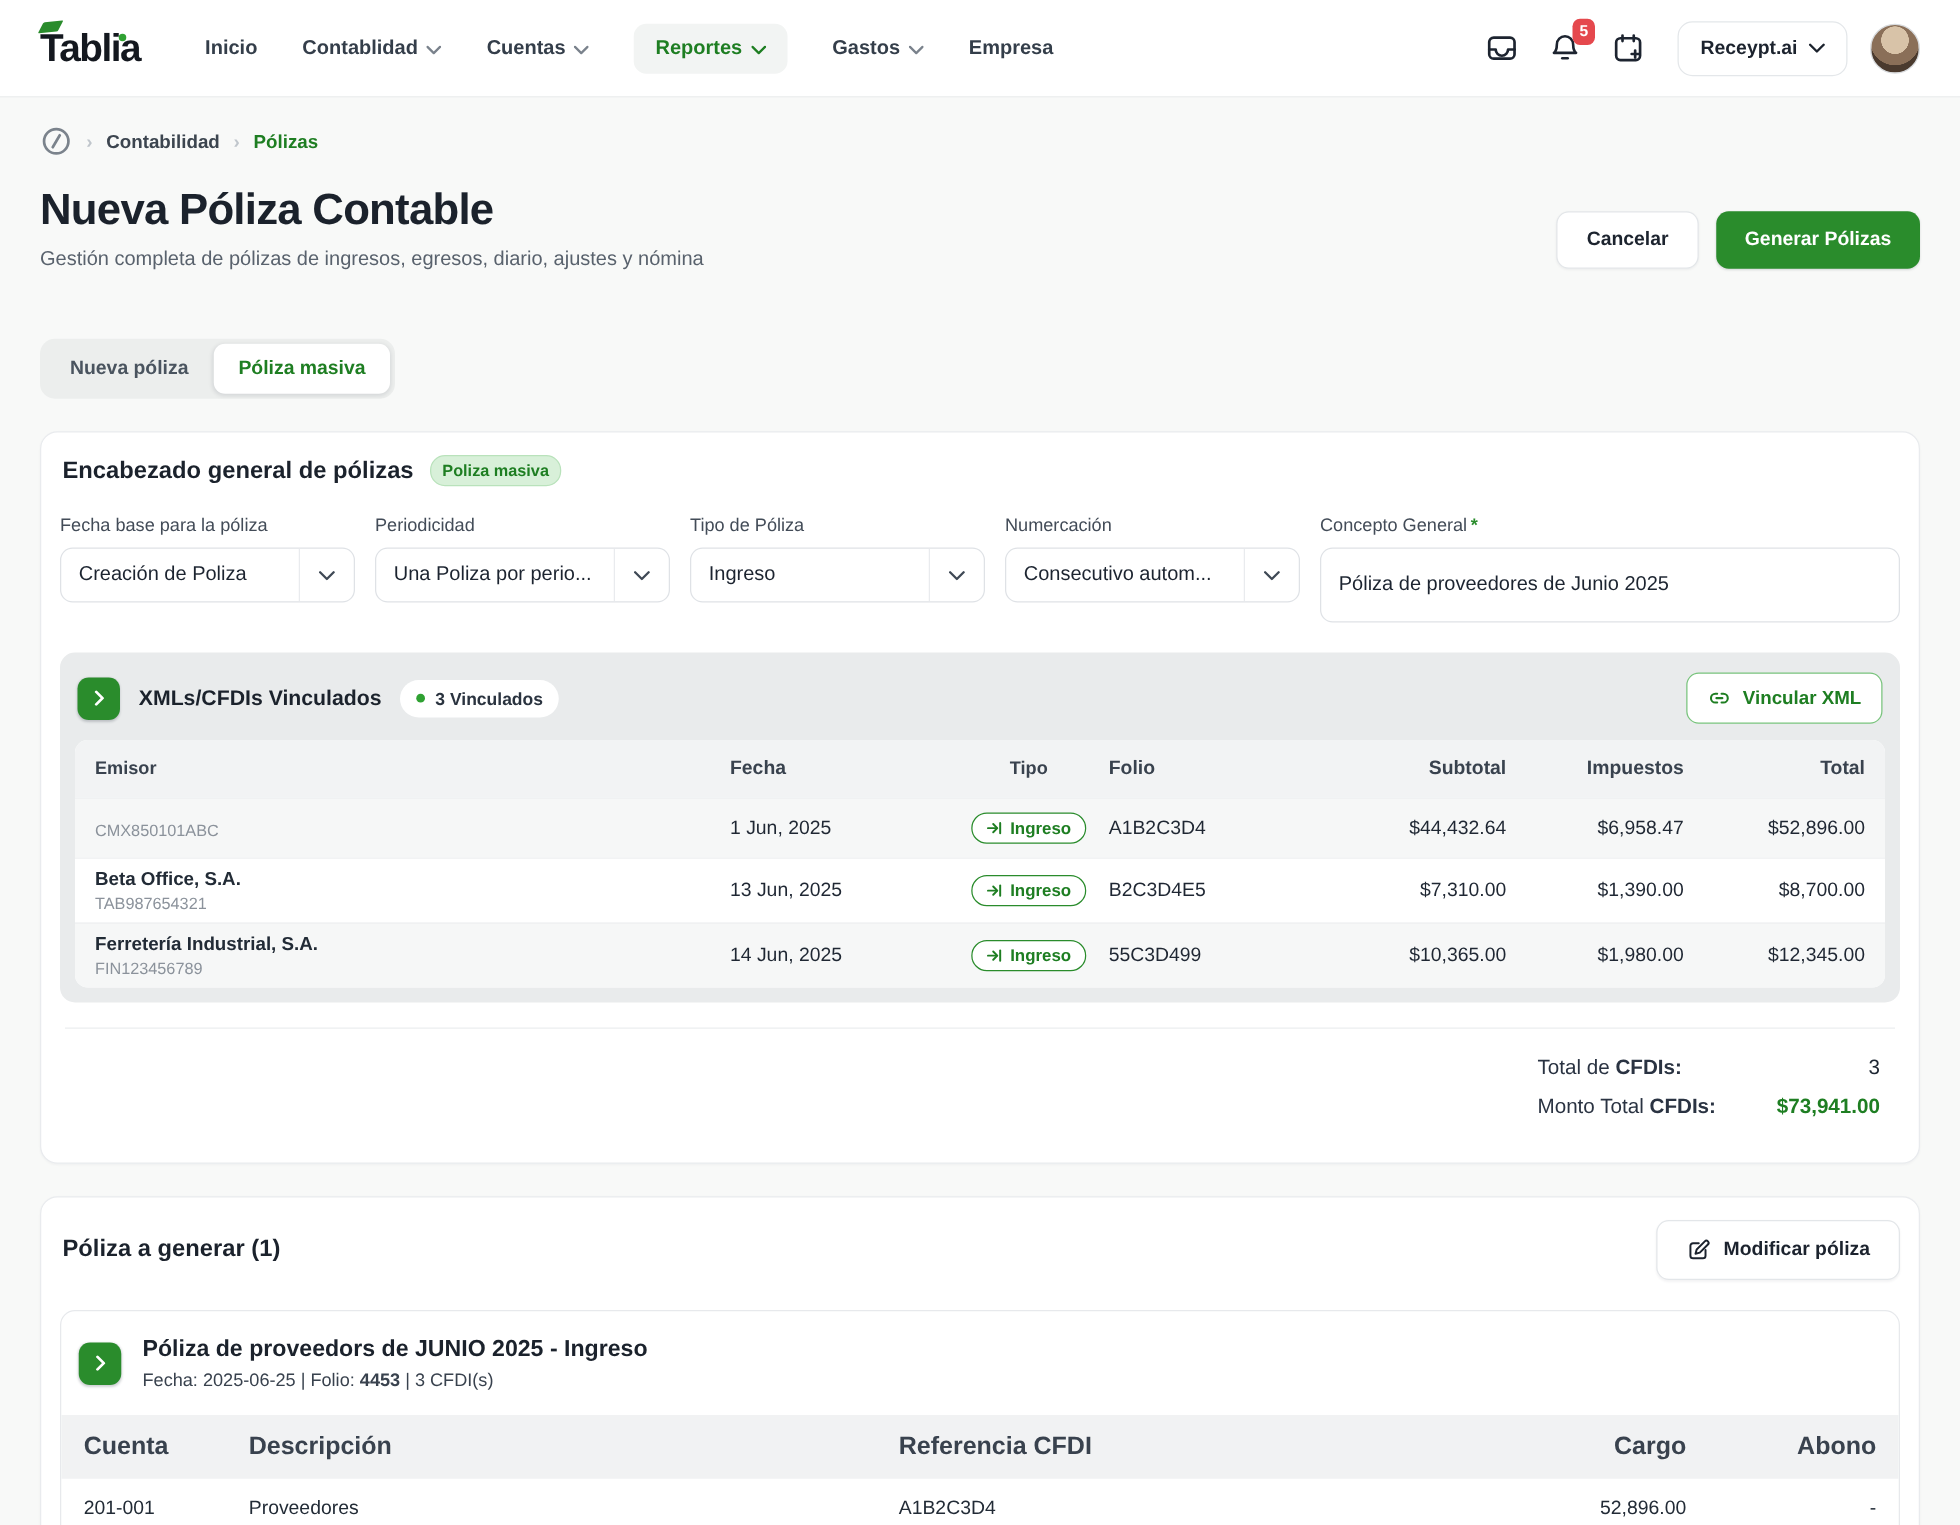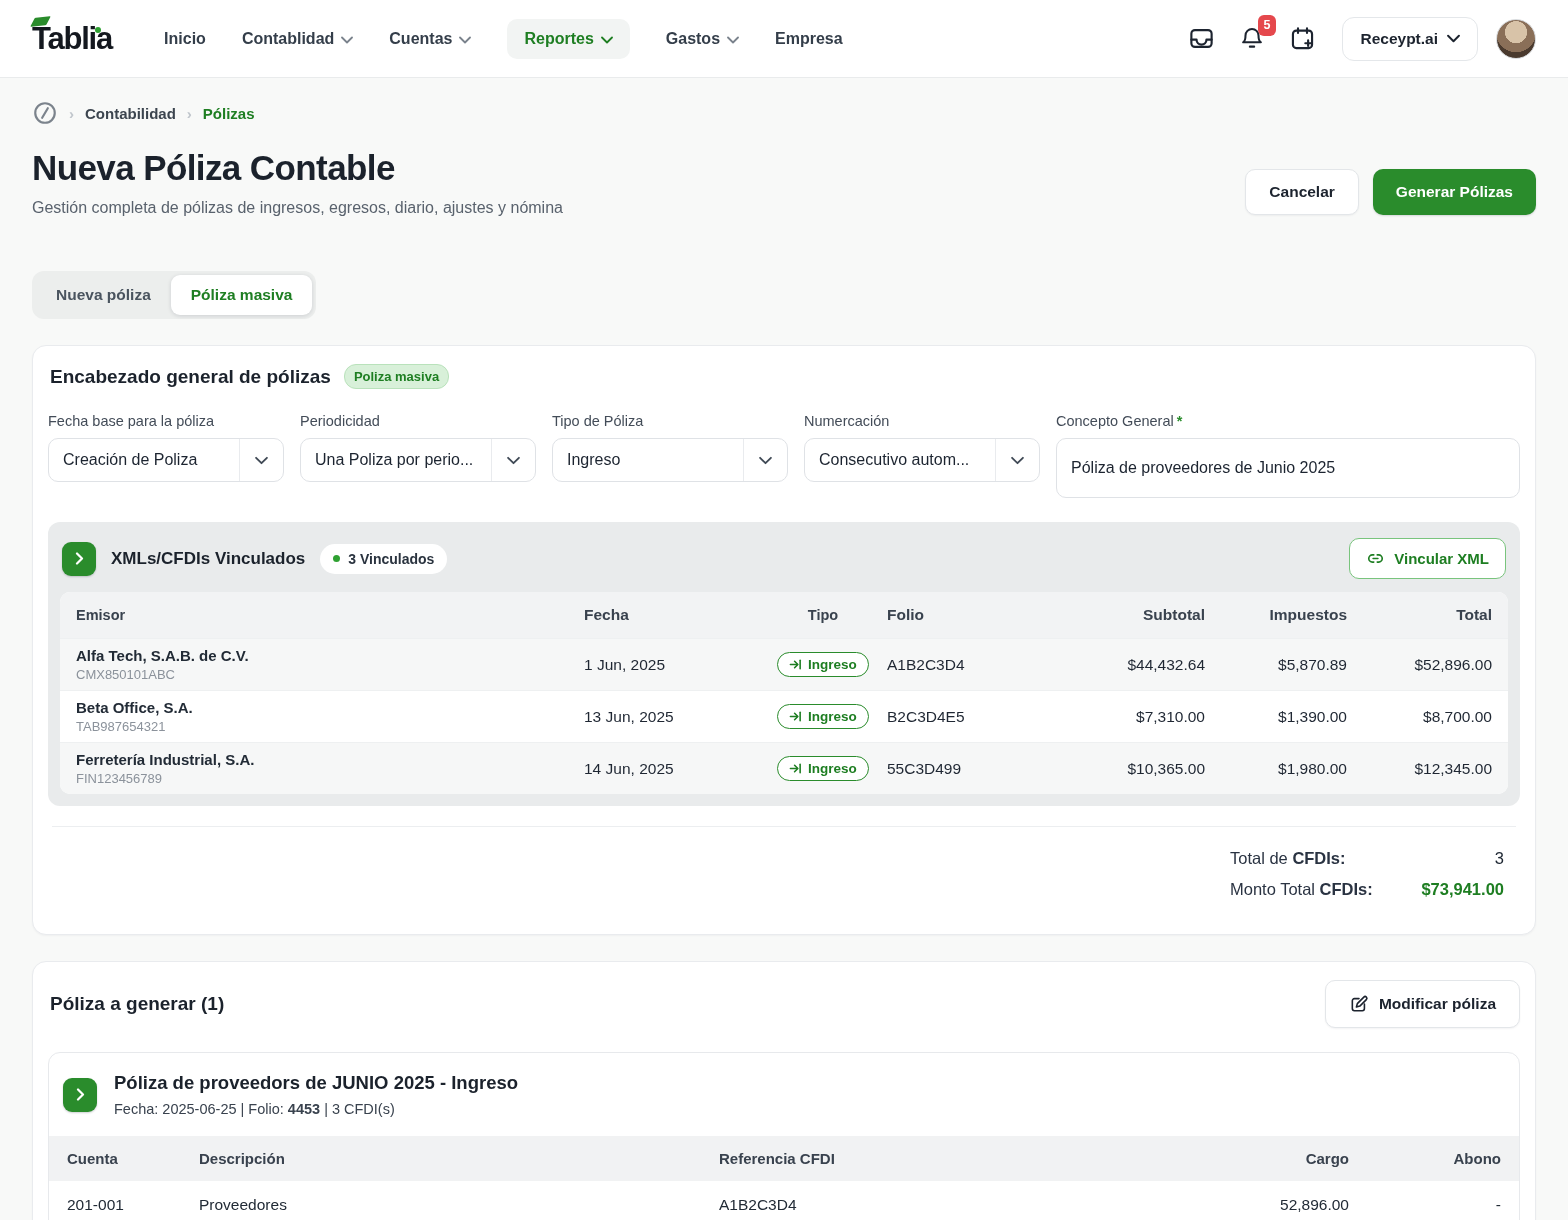--- a/index.html
+++ b/index.html
@@ -123,21 +123,21 @@
   .tot-value-green { color:#1e7e22; font-weight:800; }
 
   
   .card2-head { display:flex; justify-content:space-between; align-items:center; padding-left:2px; }
   .btn-modify { display:flex; align-items:center; gap:10px; }
   .poliza-card { margin-top:24px; border:1px solid #e7e9ec; border-radius:12px; overflow:hidden; }
   .poliza-head { display:flex; align-items:center; gap:17px; padding:19px 14px; }
   .poliza-title { font-size:18.5px; font-weight:800; color:#1b222c; }
   .poliza-sub { font-size:14.5px; color:#39424e; margin-top:7px; }
   .poliza-sub b { font-weight:800; }
-  .t2-head { display:flex; background:#f1f2f3; padding:14px 18px; font-size:15px; font-weight:700; color:#39424e; }
+  .t2-head { display:flex; background:#f1f2f3; padding:14px 18px; font-size:20px; font-weight:700; color:#39424e; }
   .t2-row { display:flex; align-items:center; height:48px; padding:0 18px; font-size:15.5px; color:#222b36; }
   .c2-cuenta { width:132px; }
   .c2-desc { width:520px; }
   .c2-ref { flex:1; }
   .c2-cargo { width:180px; text-align:right; }
   .c2-abono { width:152px; text-align:right;padding-left:16px; }
 </style>
 </head>
 <body>
 
@@ -343,39 +343,38 @@
           <div class="c-fecha">Fecha</div>
           <div class="c-tipo">Tipo</div>
           <div class="c-folio">Folio</div>
           <div class="c-num1">Subtotal</div>
           <div class="c-num2">Impuestos</div>
           <div class="c-num3">Total</div>
         </div>
 
         <div class="t1-row striped">
           <div class="c-emisor">
-            <div class="emisor-name">Alfa Tech, S.A.B. de C.V.</div>
             <div class="emisor-rfc">CMX850101ABC</div>
           </div>
           <div class="c-fecha">1 Jun, 2025</div>
           <div class="c-tipo">
             <span class="badge-ingreso">
               <span>
                   <svg width="13" height="13" viewBox="0 0 14 14" fill="none" stroke="currentColor" stroke-width="1.7" stroke-linecap="round" stroke-linejoin="round">
                     <path d="M1.5 7h7.5"></path>
                     <path d="M6 3.5L9.5 7 6 10.5"></path>
                     <path d="M12 2.5v9"></path>
                   </svg>
                 </span>
               <span>Ingreso</span>
             </span>
           </div>
           <div class="c-folio">A1B2C3D4</div>
           <div class="c-num1">$44,432.64</div>
-          <div class="c-num2">$5,870.89</div>
+          <div class="c-num2">$6,958.47</div>
           <div class="c-num3">$52,896.00</div>
         </div>
 
         <div class="t1-row">
           <div class="c-emisor">
             <div class="emisor-name">Beta Office, S.A.</div>
             <div class="emisor-rfc">TAB987654321</div>
           </div>
           <div class="c-fecha">13 Jun, 2025</div>
           <div class="c-tipo">

